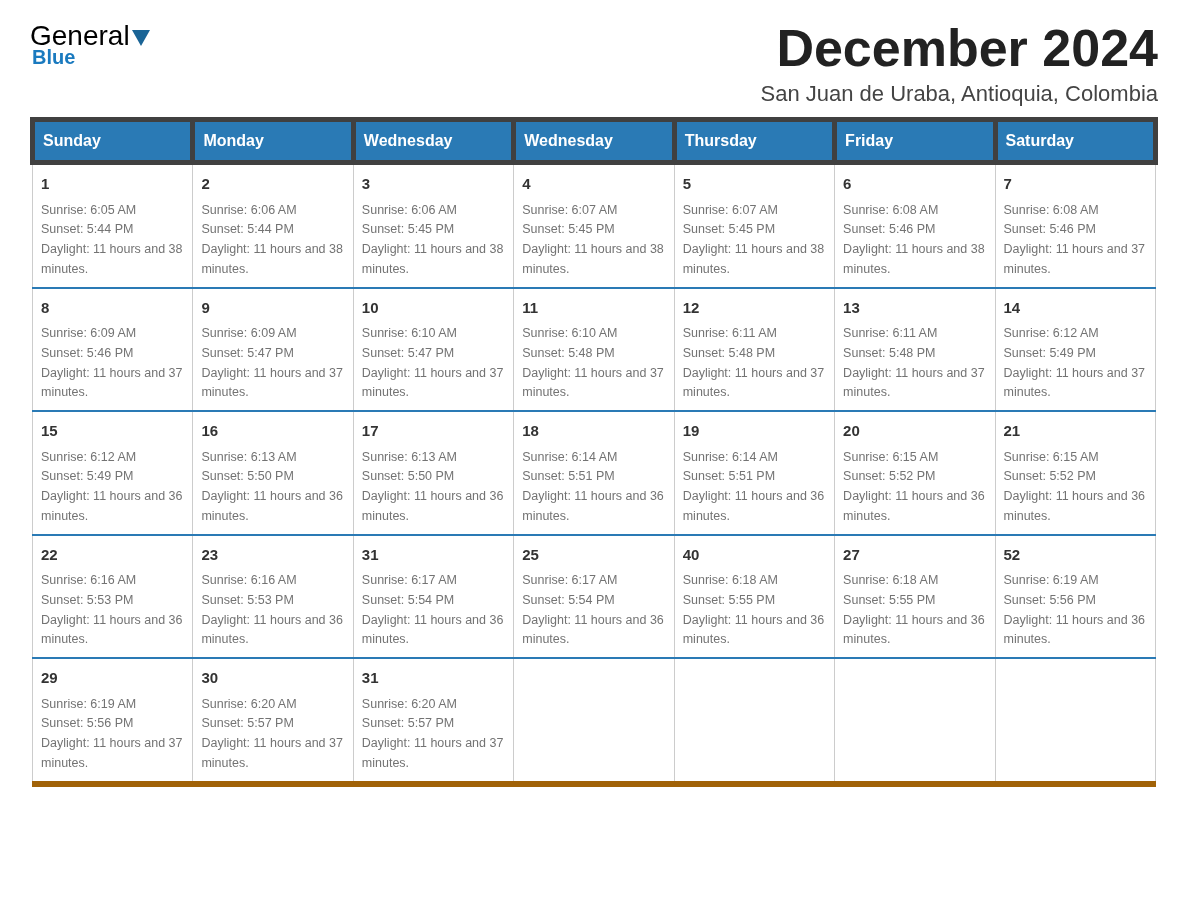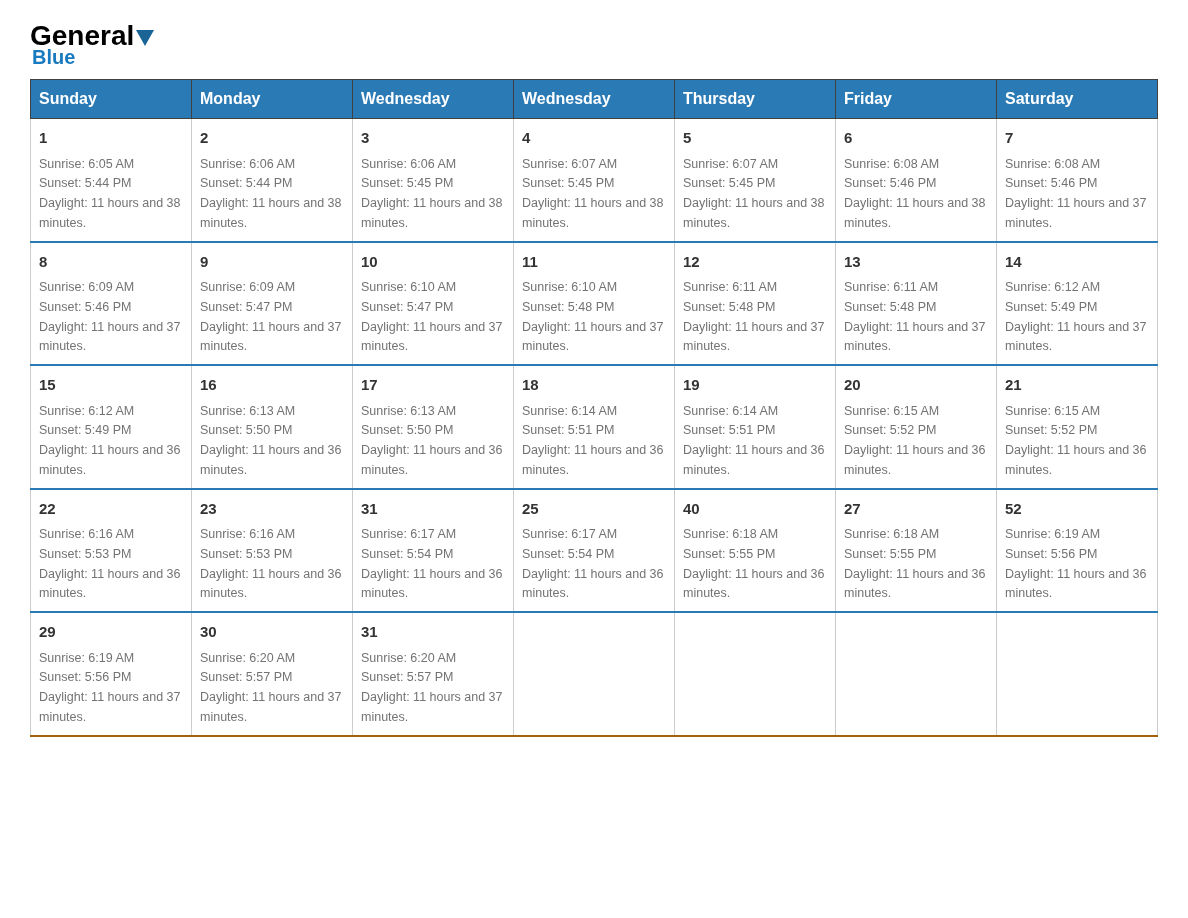--- a/index.html
+++ b/index.html
@@ -35,21 +35,21 @@
       border-collapse: collapse;
       margin-top: 10px;
     }
     .calendar thead tr th {
       background-color: #2a7ab5;
       color: #fff;
       font-size: 16px;
       font-weight: bold;
       padding: 10px 8px;
       text-align: left;
-      border: 1px solid #404040;
+      border: 5px solid #404040;
     }
     .calendar tbody tr td {
       vertical-align: top;
       padding: 8px;
       font-size: 13px;
       color: #333;
       border: 1px solid #ccc;
       width: 14.28%;
       min-height: 100px;
       line-height: 1.5;
@@ -61,34 +61,34 @@
       margin-bottom: 4px;
     }
     .calendar tbody tr td .day-info {
       font-size: 12.5px;
       color: #737373;
     }
     .calendar tbody tr {
       border-bottom: 2px solid #2a7ab5;
     }
     .calendar tbody tr:last-child {
-      border-bottom: 2px solid #a16207;
+      border-bottom: 6px solid #a16207;
     }
     .empty-cell {
       background: #fff;
     }
     .logo-wrapper {
       display: flex;
       flex-direction: column;
     }
     .logo-line1 {
       display: flex;
       align-items: center;
       font-size: 28px;
-      font-weight: bold;
+      font-weight: normal;
       justify-content: space-between;
     }
     .logo-line2 {
       font-size: 20px;
       font-weight: bold;
       color: #1a7abf;
       margin-top: -6px;
       padding-left: 2px;
     }
     .arrow-icon {
@@ -106,20 +106,24 @@
 </head>
 <body>
 
 <div class="header">
   <div class="logo-wrapper">
     <div class="logo-line1">
       <span>General</span>
       <span class="arrow-icon"></span>
     </div>
     <div class="logo-line2">Blue</div>
+  </div>
+  <div class="title-section">
+    <div class="month-title">December 2024</div>
+    <div class="location">San Juan de Uraba, Antioquia, Colombia</div>
   </div>
 </div>
 
 <table class="calendar">
   <thead>
     <tr>
     <th>Sunday</th>
         <th>Monday</th>
         <th>Wednesday</th>
         <th>Wednesday</th>

